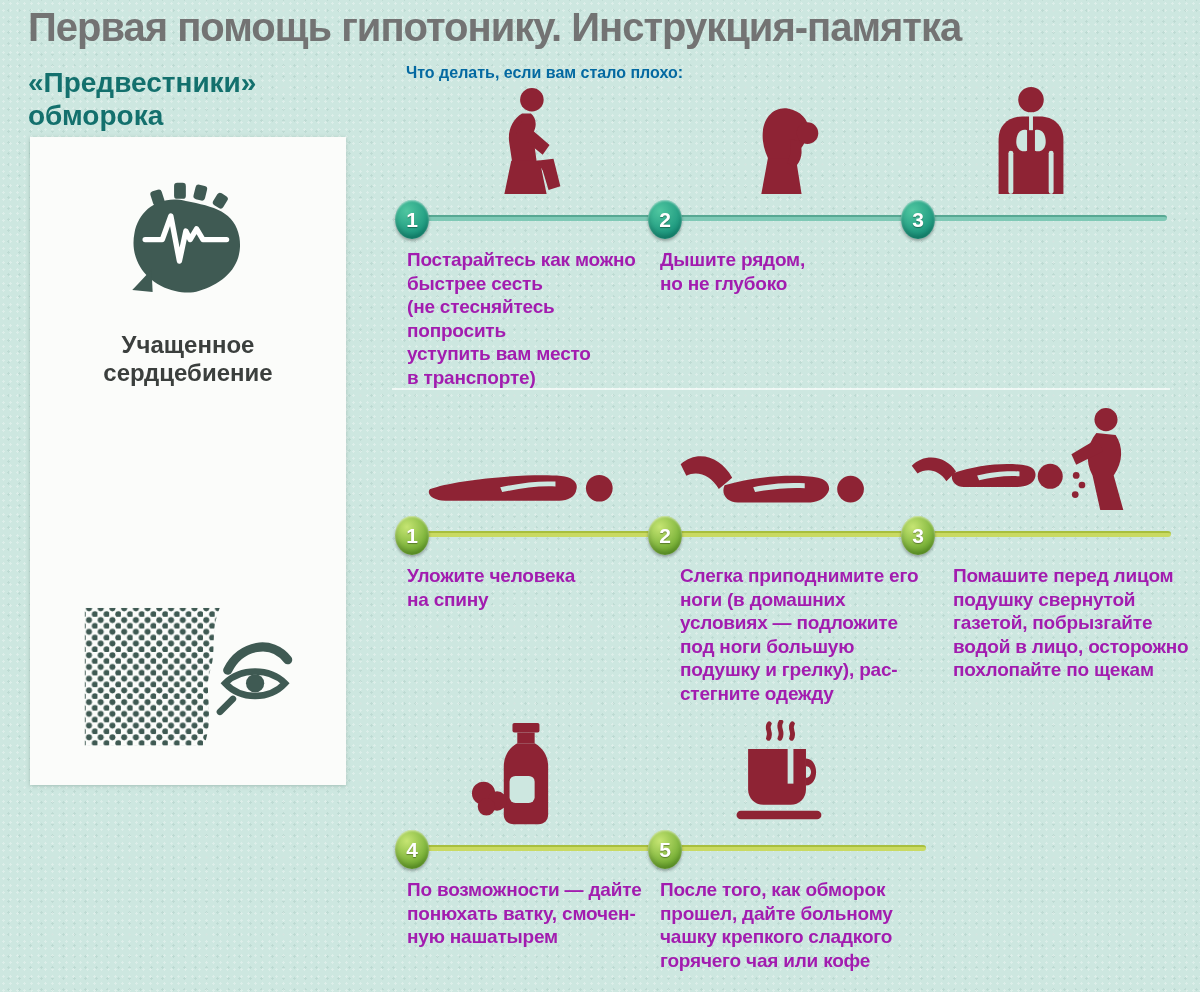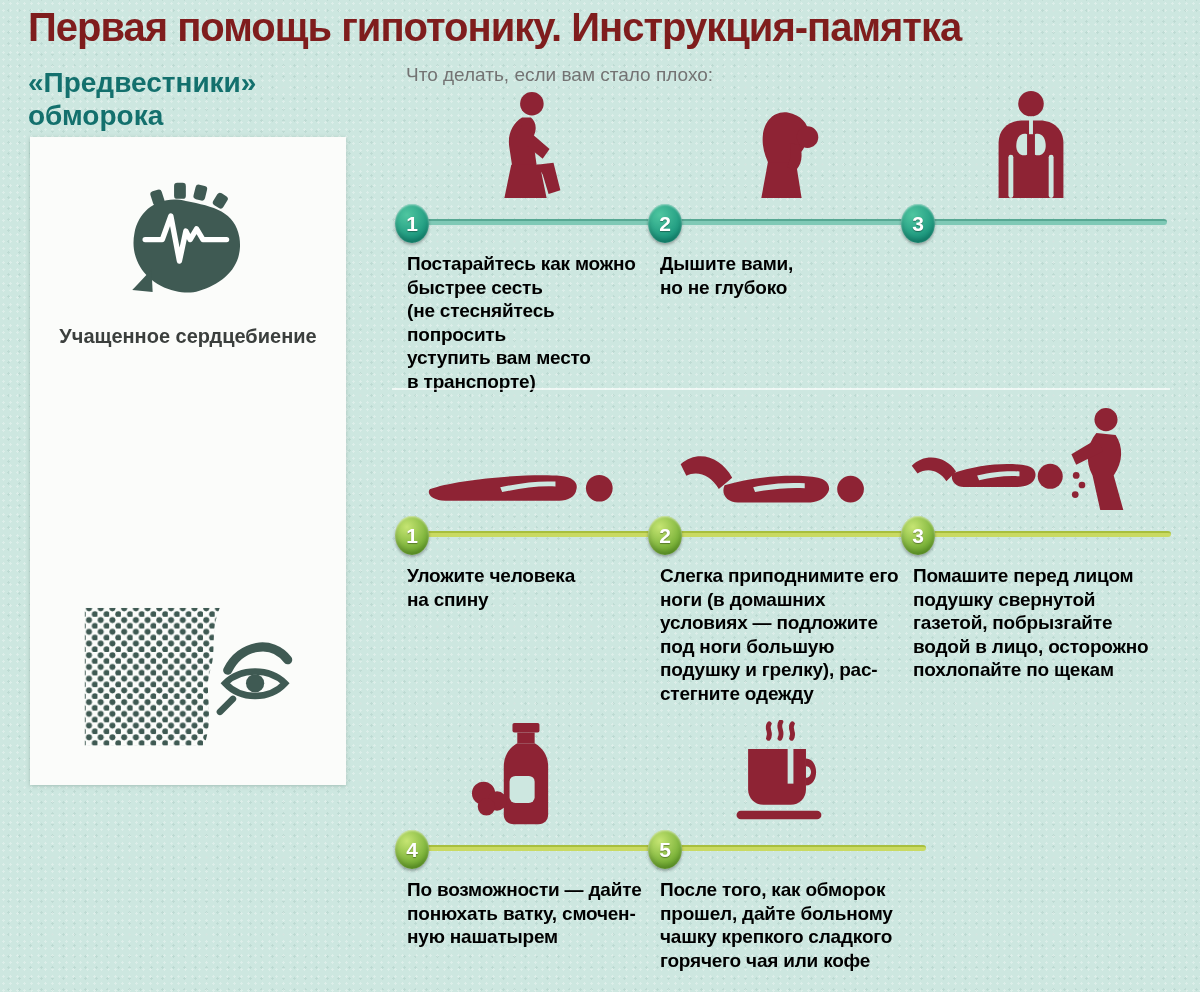--- a/index.html
+++ b/index.html
@@ -11,46 +11,46 @@
     background-image:
       radial-gradient(rgba(255,255,255,.30) 1px, transparent 1.4px),
       radial-gradient(rgba(96,145,134,.14) 1px, transparent 1.4px);
     background-size:7px 7px, 11px 11px;
     background-position:0 0, 3px 5px;
     overflow:hidden;
   }
   .page-title {
     position:absolute; left:28px; top:5px;
     font-size:40px; font-weight:bold; letter-spacing:-1px;
-    color:#7f1d1d; white-space:nowrap;
+    color:#737373; white-space:nowrap;
   }
   
   .sidebar-heading {
     position:absolute; left:28px; top:66px; width:340px;
     font-size:28px; font-weight:bold; line-height:1.18;
     color:#13706d; white-space:pre-line;
   }
   .symptom-card {
     position:absolute; left:30px; top:137px; width:316px; height:648px;
     background:#fbfcfa; box-shadow:0 1px 4px rgba(40,70,60,.25);
     display:flex; flex-direction:column; justify-content:space-between;
     padding:34px 18px 30px 18px;
   }
   .symptom-item { display:flex; flex-direction:column; align-items:center; }
   .symptom-item .sicon { display:block; }
   .symptom-label {
-    margin-top:4px; font-size:20px; font-weight:bold; color:#3b3f3d;
+    margin-top:10px; font-size:24px; font-weight:bold; color:#3b3f3d;
     text-align:center; line-height:1.15;
   }
   
   .section { position:absolute; left:398px; width:775px; }
   .section-self  { top:64px; }
   .section-other { top:400px; }
   .section-heading {
-    padding-left:8px; font-size:19px; font-weight:normal; color:#737373;
+    padding-left:8px; font-size:16px; font-weight:bold; color:#0369a1;
     white-space:nowrap;
   }
   .icons-row {
     display:grid; grid-template-columns:253px 253px 253px;
     align-items:end; height:114px; margin-top:4px;
   }
   .icons-row.short { height:110px; margin-top:6px; }
   .icon-cell { display:flex; justify-content:center; align-items:flex-end; margin-bottom:4px; }
   .timeline { position:relative; height:40px; }
   .tl-line {
@@ -64,24 +64,24 @@
     position:absolute; top:0; width:34px; height:39px; border-radius:50%;
     display:flex; align-items:center; justify-content:center;
     color:#fff; font-size:21px; font-weight:bold;
     text-shadow:0 1px 1px rgba(0,0,0,.35);
     box-shadow:0 2px 3px rgba(0,0,0,.3), inset 0 1px 2px rgba(255,255,255,.55), inset 0 -4px 5px rgba(0,0,0,.18);
   }
   .step-circle.teal { background:radial-gradient(circle at 35% 28%, #4fc6a0, #16927a 75%); }
   .step-circle.lime { background:radial-gradient(circle at 35% 28%, #c6e573, #67a52a 78%); }
   .c1 { left:-3px; } .c2 { left:250px; } .c3 { left:503px; }
   .texts-row { display:grid; grid-template-columns:253px 253px 253px; margin-top:8px; }
-  .texts-row.row1-other { min-height:150px; }
+  .texts-row.row1-other { min-height:150px;gap:20px; }
   .step-text {
     padding-left:9px; font-size:19px; font-weight:bold; letter-spacing:-.2px;
-    color:#000000; line-height:1.24; white-space:pre-line;
+    color:#a21caf; line-height:1.24; white-space:pre-line;
   }
   .divider {
     position:absolute; left:392px; top:388px; width:778px; height:2px;
     background:rgba(255,255,255,.65);
   }
   svg { display:block; }
 </style>
 </head>
 <body>
 
@@ -188,21 +188,21 @@
     <div class="step-circle teal c2">2</div>
     <div class="step-circle teal c3">3</div>
   </div>
 
   <div class="texts-row">
     <div class="step-text">Постарайтесь как можно
 быстрее сесть
 (не стесняйтесь попросить
 уступить вам место
 в транспорте)</div>
-    <div class="step-text">Дышите вами,
+    <div class="step-text">Дышите рядом,
 но не глубоко</div>
   </div>
 </div>
 
 <div class="divider"></div>
 
 <div class="section section-other">
 
   <div class="icons-row short">
     <div class="icon-cell">

